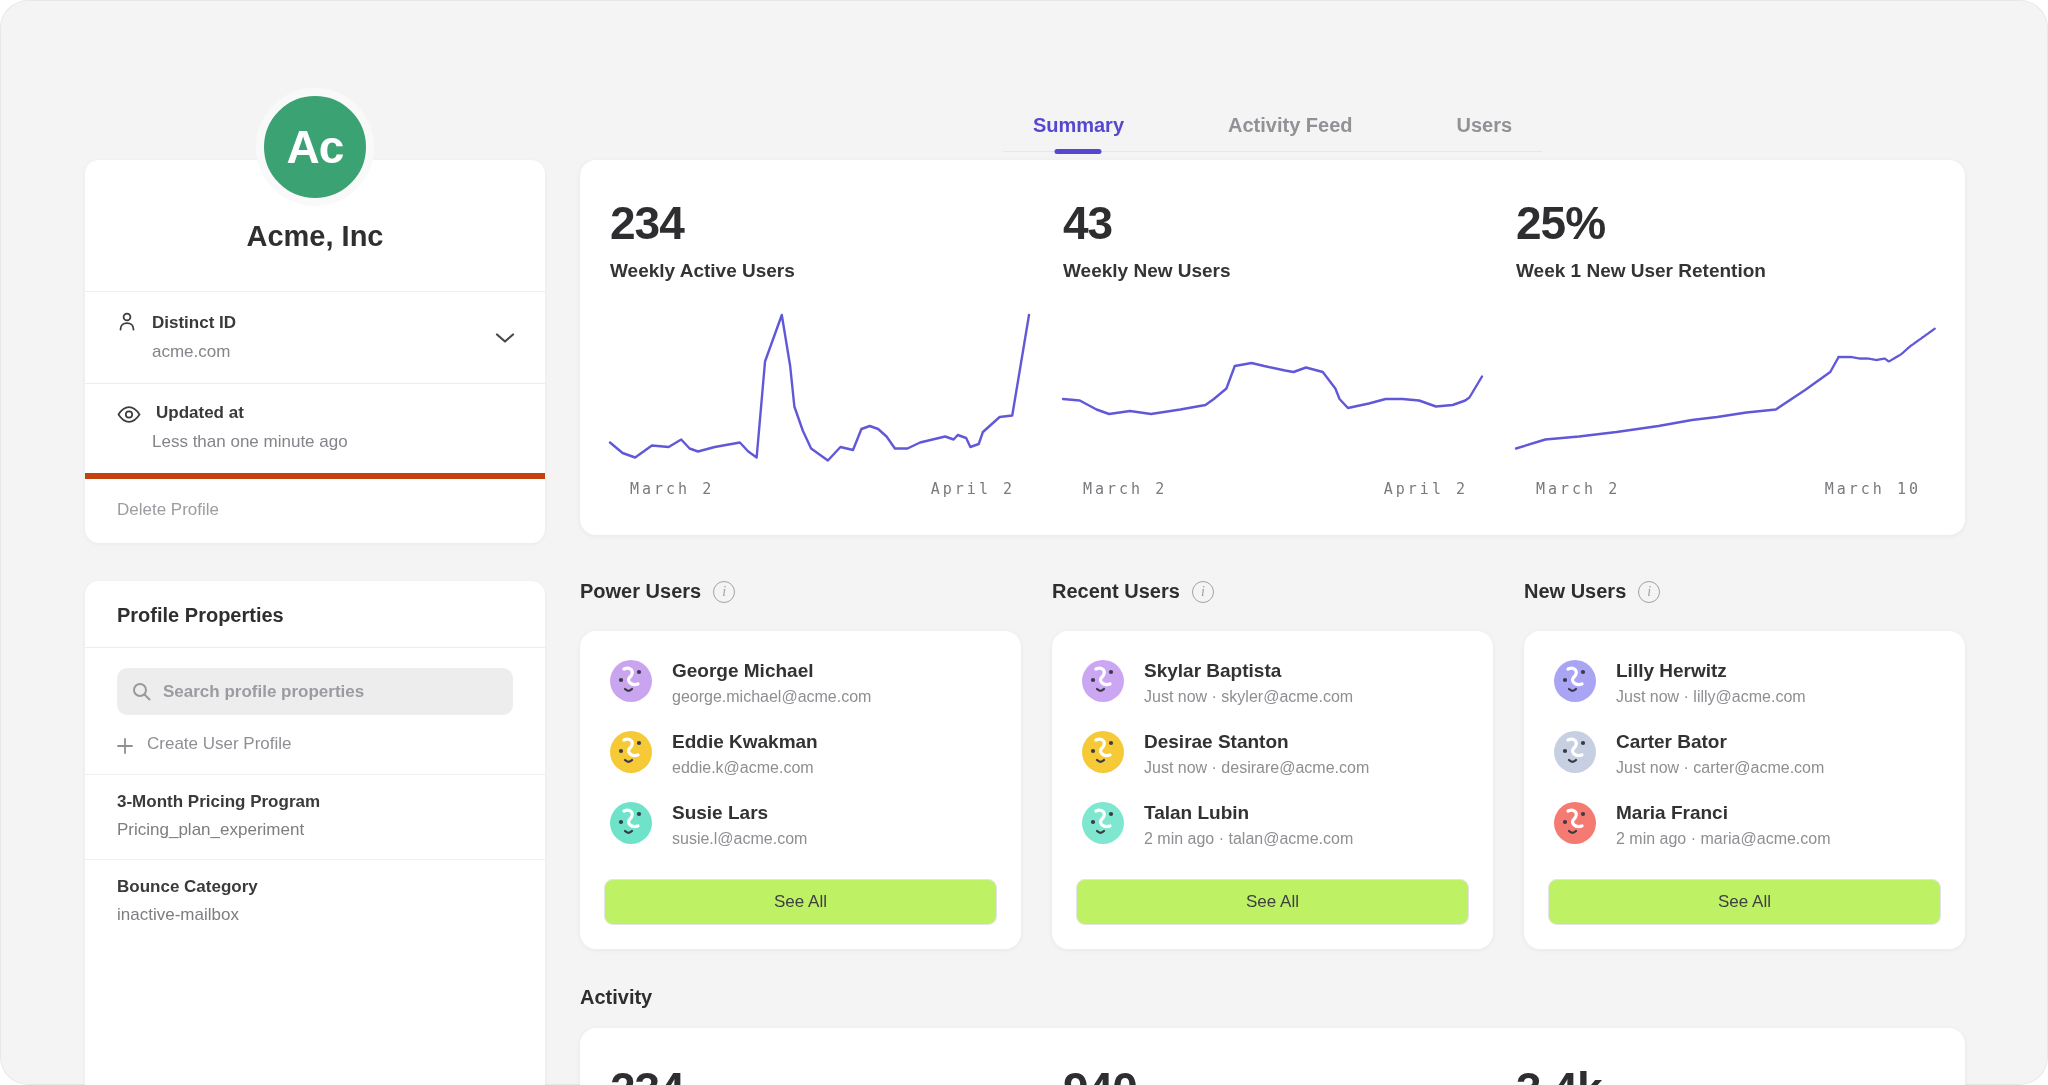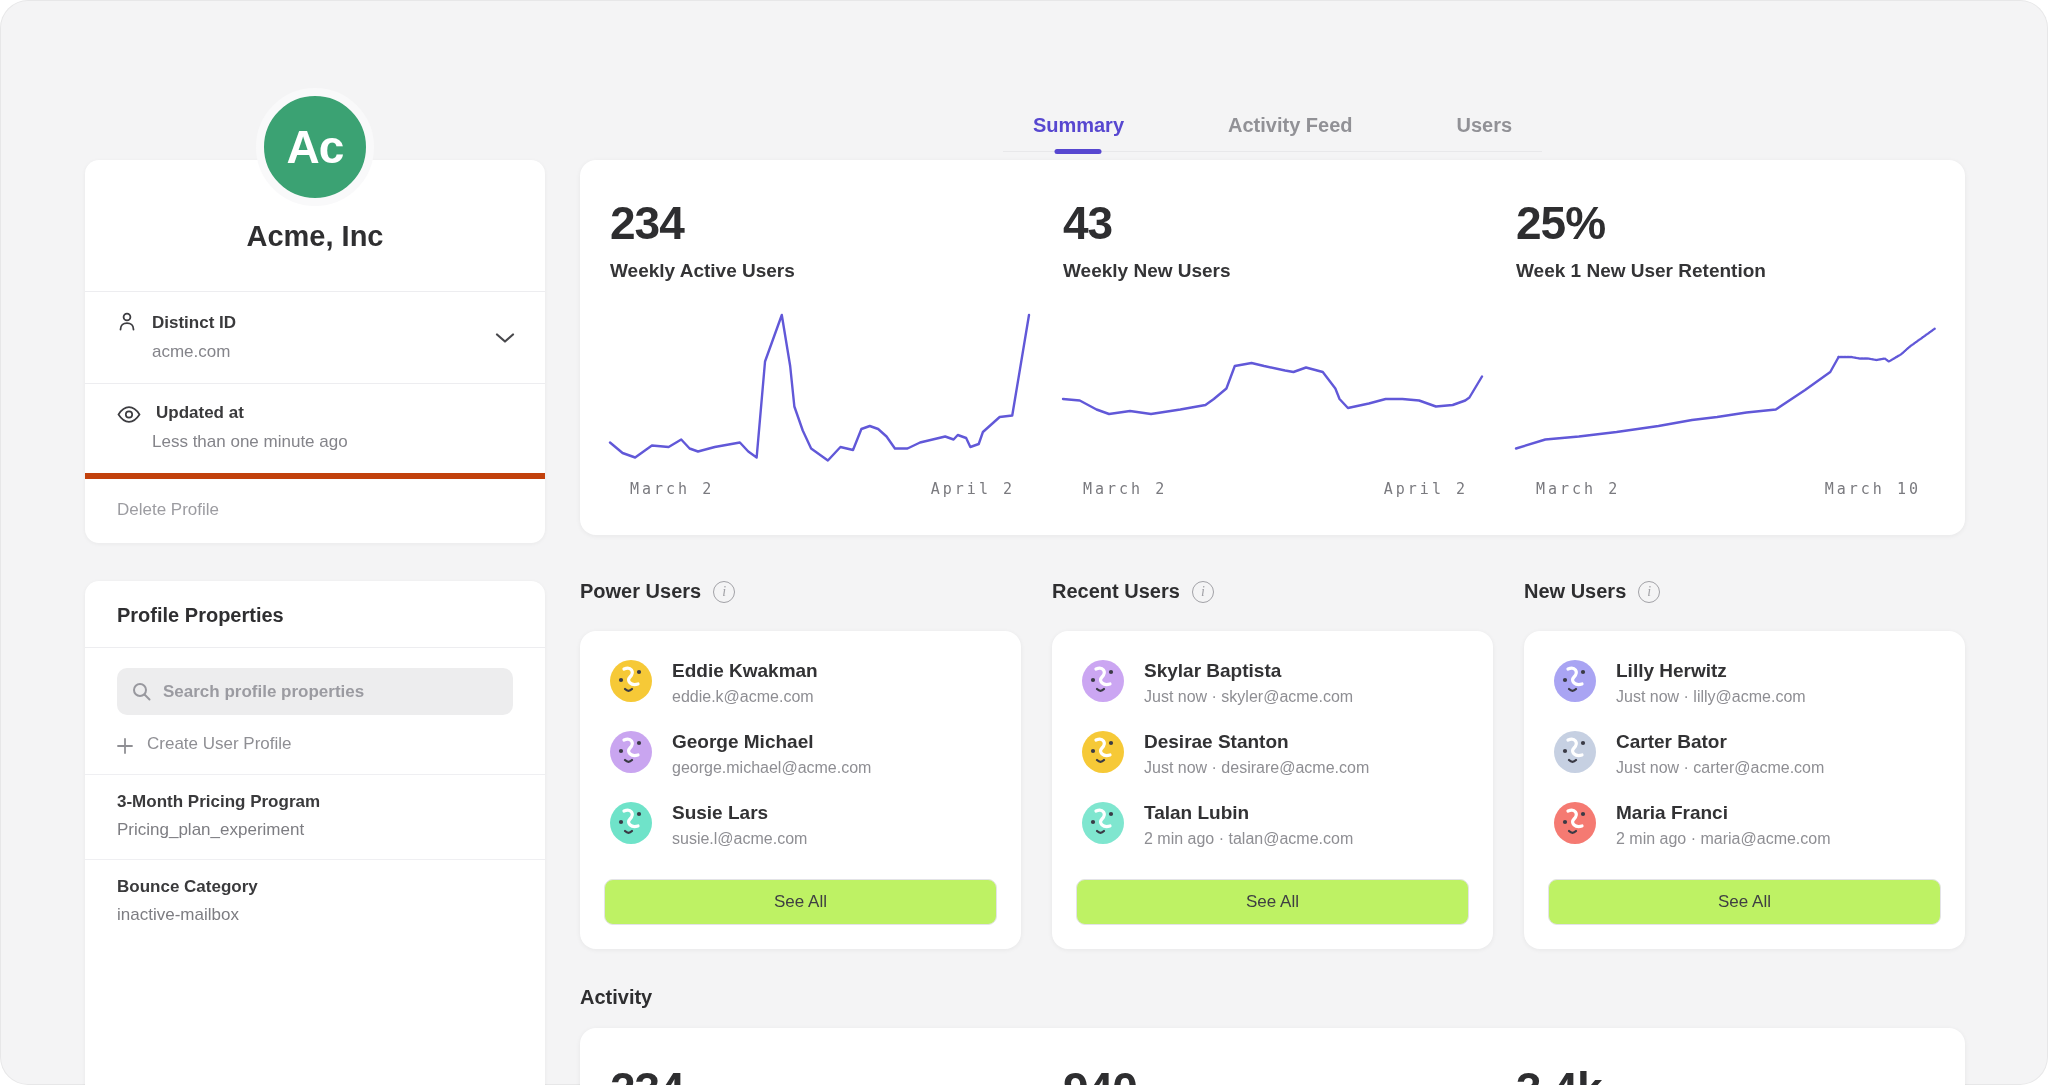--- a/index.html
+++ b/index.html
@@ -235,39 +235,39 @@
 
     <div class="sections-row">
 
       <div class="section">
         <div class="section-header">
           <span class="section-title">Power Users</span>
           <span class="info-icon">i</span>
         </div>
         <div class="card user-card">
           <div class="user-row">
+            <span class="avatar" style="background: rgb(201, 165, 240);">
+                <svg>
+                  <use href="#face"></use>
+                </svg>
+              </span>
+            <span>
+              <div class="user-name">George Michael</div>
+              <div class="user-sub">george.michael@acme.com</div>
+            </span>
+          </div>
+          <div class="user-row">
             <span class="avatar" style="background: rgb(246, 201, 55);">
                 <svg>
                   <use href="#face"></use>
                 </svg>
               </span>
             <span>
               <div class="user-name">Eddie Kwakman</div>
               <div class="user-sub">eddie.k@acme.com</div>
-            </span>
-          </div>
-          <div class="user-row">
-            <span class="avatar" style="background: rgb(201, 165, 240);">
-                <svg>
-                  <use href="#face"></use>
-                </svg>
-              </span>
-            <span>
-              <div class="user-name">George Michael</div>
-              <div class="user-sub">george.michael@acme.com</div>
             </span>
           </div>
           <div class="user-row">
             <span class="avatar" style="background: rgb(111, 227, 201);">
                 <svg>
                   <use href="#face"></use>
                 </svg>
               </span>
             <span>
               <div class="user-name">Susie Lars</div>

